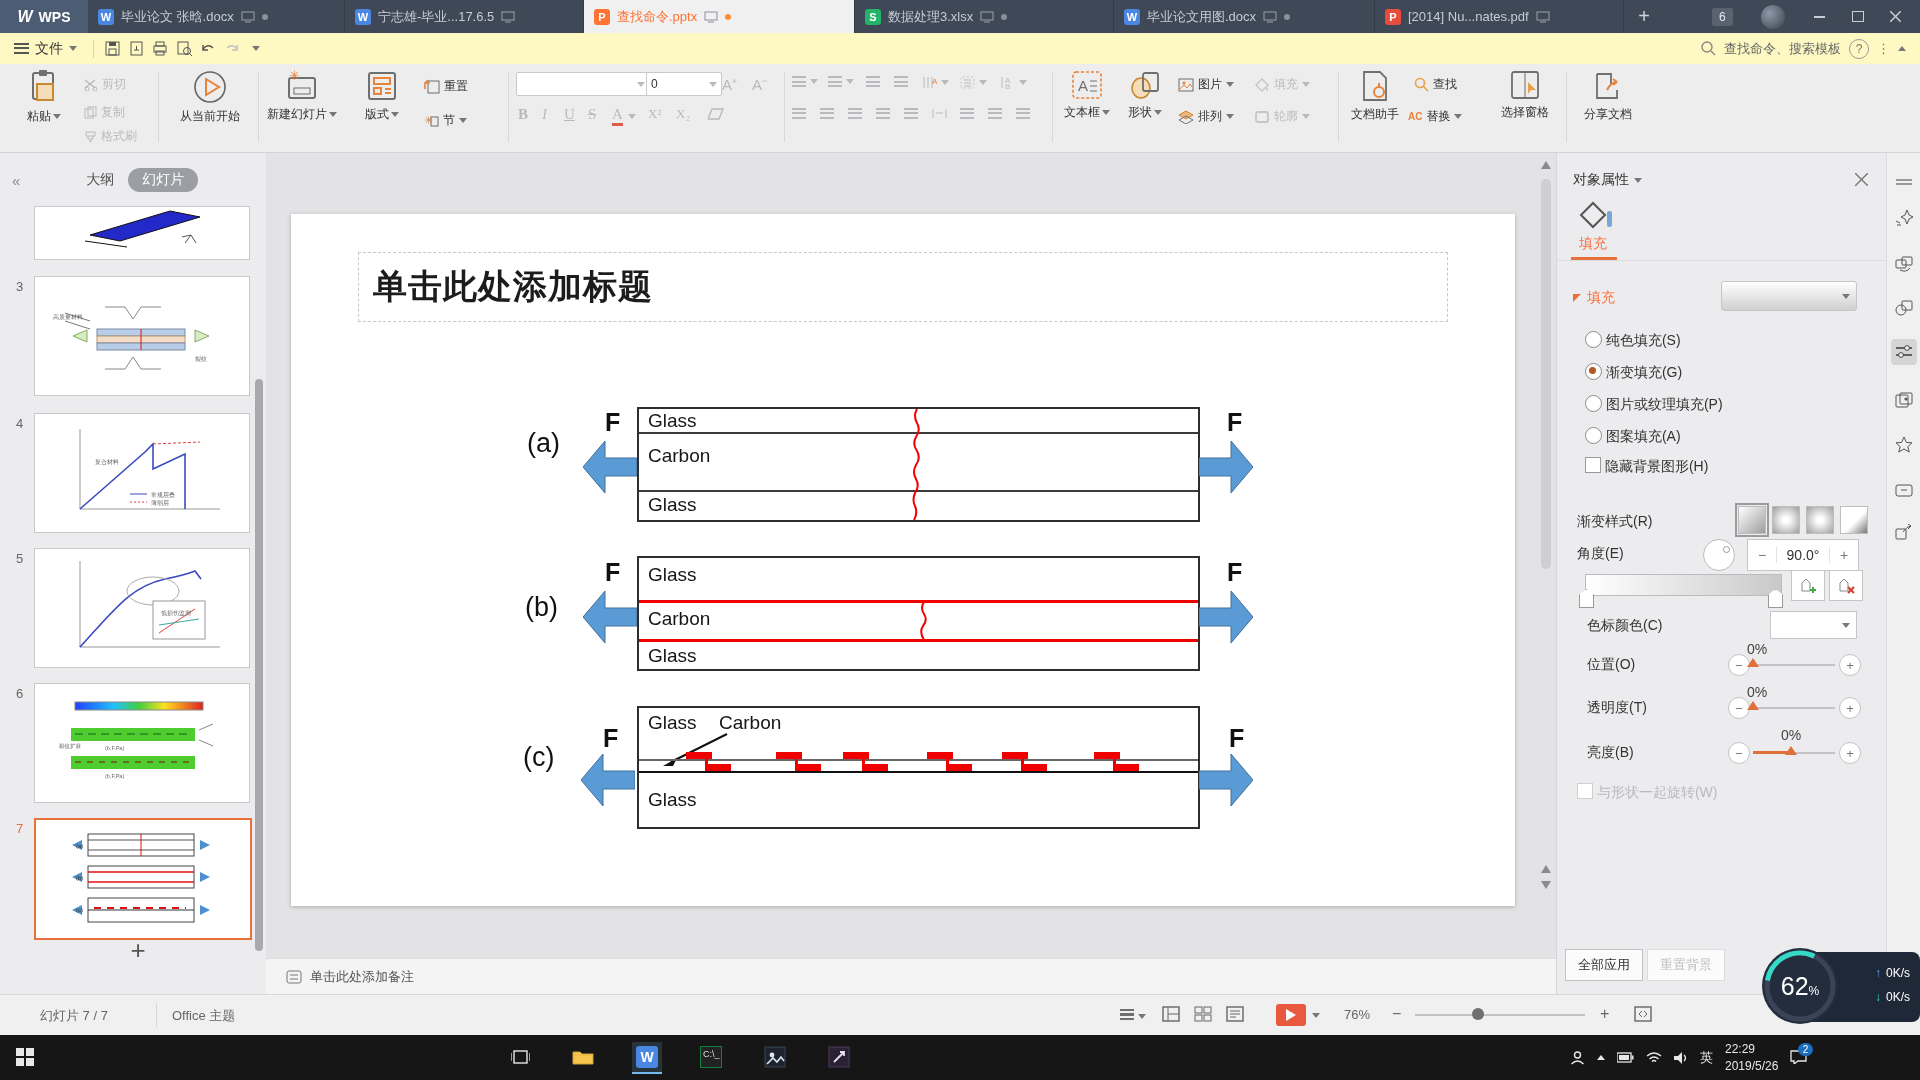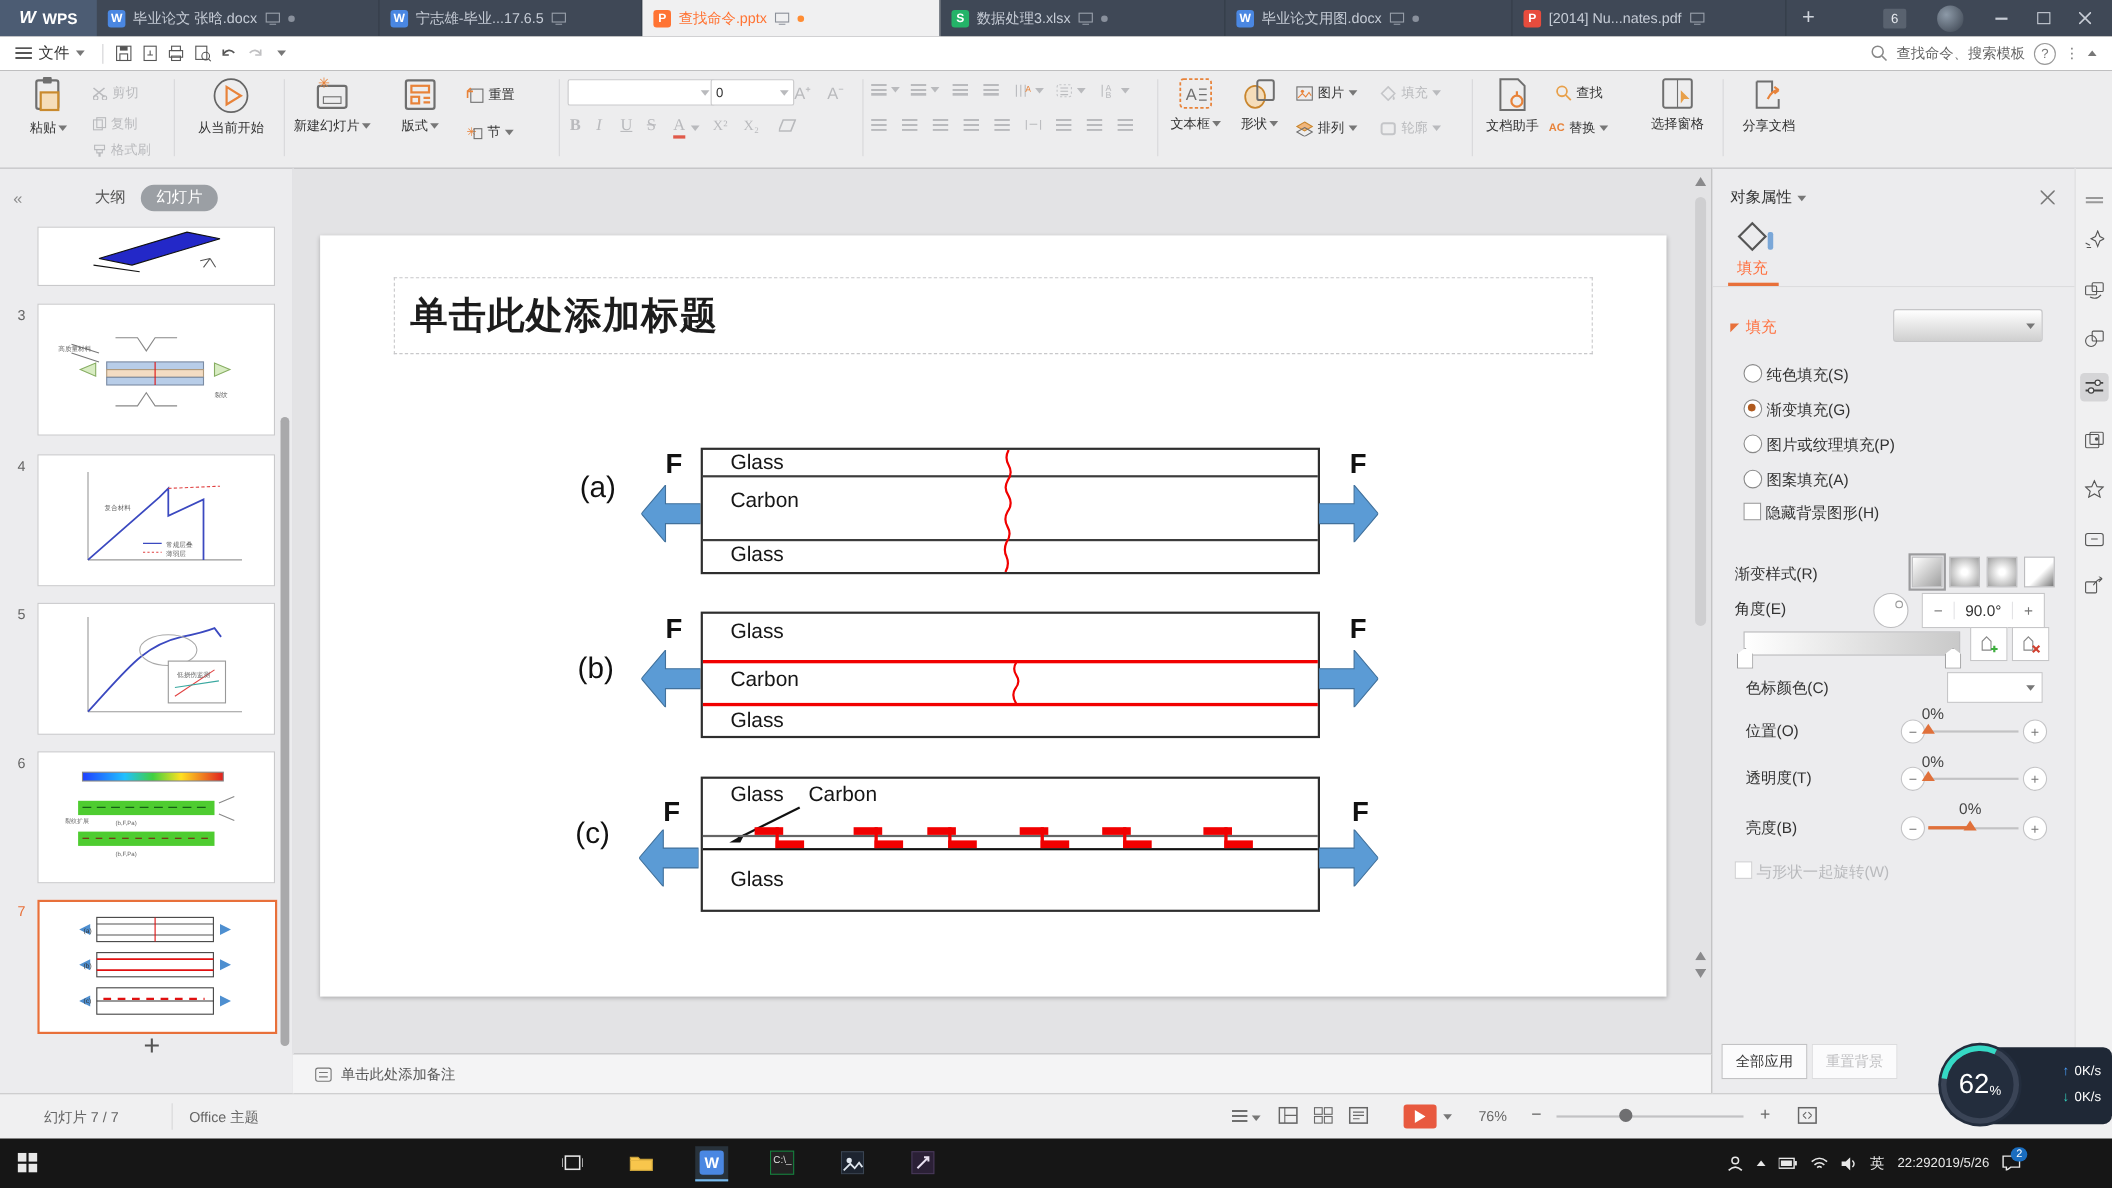--- a/index.html
+++ b/index.html
@@ -13,21 +13,21 @@
   .tab{display:flex;align-items:center;gap:7px;padding:0 10px;border-right:1px solid #343c48;color:#c6ccd6;font-size:13px;white-space:nowrap;}
   .tab .appic{width:16px;height:16px;border-radius:3px;color:#fff;font-size:11px;font-weight:bold;display:flex;align-items:center;justify-content:center;}
   .tab.active{background:#f0f0f1;color:#ff7333;}
   .dot{width:6px;height:6px;border-radius:50%;background:#89909c;}
   .dot.org{background:#ff8c33;}
   .tadd{width:40px;display:flex;align-items:center;justify-content:center;color:#cfd4dc;font-size:20px;}
   .tcount{margin-left:48px;align-self:center;background:#59626f;color:#e8ebf0;font-size:12px;padding:2px 7px;border-radius:2px;}
   .avatar{width:24px;height:24px;border-radius:50%;background:radial-gradient(circle at 35% 35%,#8d9aa8,#39414d);align-self:center;margin-left:28px;}
   .winbtn{width:38px;display:flex;align-items:center;justify-content:center;color:#c7ccd5;}
   
-  .menubar{position:absolute;left:0;top:33px;width:1920px;height:31px;background:#ffffff;display:flex;align-items:center;font-size:14px;color:#333;}
+  .menubar{position:absolute;left:0;top:33px;width:1920px;height:31px;background:#fef9c3;display:flex;align-items:center;font-size:14px;color:#333;}
   .m-file{display:flex;align-items:center;gap:6px;padding:0 10px 0 14px;}
   .hamb{width:15px;height:11px;background:repeating-linear-gradient(#555 0 2px,transparent 2px 4.5px);}
   .qsep{width:1px;height:18px;background:#d2d2d4;margin:0 6px;}
   .qic{width:24px;height:20px;display:flex;align-items:center;justify-content:center;color:#555;}
   .mtabs{display:flex;align-items:center;margin-left:14px;gap:0;}
   .mtab{padding:3px 13px;color:#2f2f2f;}
   .mtab.on{background:#eb6b45;color:#fff;border-radius:14px;padding:4px 15px;margin-right:4px;}
   .msearch{margin-left:auto;display:flex;align-items:center;gap:8px;color:#666;font-size:13px;padding-right:14px;}
   .qm{width:18px;height:18px;border:1px solid #999;border-radius:50%;display:flex;align-items:center;justify-content:center;font-size:12px;color:#777;}
   .caret{display:inline-block;width:0;height:0;border-left:4px solid transparent;border-right:4px solid transparent;border-top:5px solid #777;vertical-align:middle;}
@@ -60,21 +60,21 @@
   .canvas{position:absolute;left:266px;top:153px;width:1290px;height:805px;background:#e3e3e5;}
   .slide{position:absolute;left:25px;top:61px;width:1224px;height:692px;background:#fff;box-shadow:0 1px 4px rgba(0,0,0,.25);}
   .cv-sb{position:absolute;right:2px;top:0;width:16px;height:100%;}
   .titlebox{position:absolute;left:67px;top:38px;width:1090px;height:70px;border:1px dashed #c8c8ca;display:flex;align-items:center;padding-left:14px;box-sizing:border-box;}
   .titletxt{font-size:34px;font-weight:bold;color:#1c1c1c;letter-spacing:1px;}
   .dg-lbl{position:absolute;font-size:27px;color:#111;}
   .dg-F{position:absolute;font-size:25px;font-weight:bold;color:#111;}
   .dbox{position:absolute;width:563px;background:#fff;border:2px solid #2e2e2e;box-sizing:border-box;}
   .dline{position:absolute;left:0;width:100%;background:#3c3c3c;}
   .rline{position:absolute;left:0;width:100%;background:#f10000;}
-  .dglbl{position:absolute;left:9px;font-size:19px;color:#161616;margin-left:16px;}
+  .dglbl{position:absolute;left:9px;font-size:19px;color:#161616;}
   .notesbar{position:absolute;left:266px;top:958px;width:1290px;height:36px;background:#f4f4f5;border-top:1px solid #ddddde;display:flex;align-items:center;gap:8px;padding-left:20px;box-sizing:border-box;color:#555;font-size:13px;}
   
   .props{position:absolute;left:1556px;top:153px;width:330px;height:841px;background:#ececee;border-left:1px solid #d6d6d8;font-size:14px;color:#333;}
   .p-row{position:absolute;left:0;width:100%;}
   .radio{width:15px;height:15px;border:1px solid#8a8a8a;border-radius:50%;background:#fff;display:inline-block;vertical-align:-3px;}
   .radio.on{position:relative;}
   .radio.on::after{content:"";position:absolute;left:3px;top:3px;width:7px;height:7px;border-radius:50%;background:#b05a1e;}
   .chk{width:14px;height:14px;border:1px solid #9a9a9c;background:#fff;display:inline-block;vertical-align:-2px;}
   .gthumb{position:absolute;width:26px;height:26px;border:1px solid #bdbdbf;background:linear-gradient(135deg,#fff,#9e9e9e);}
   .gthumb.r{background:radial-gradient(circle,#fff 15%,#9e9e9e);}
@@ -1035,21 +1035,21 @@
         <rect x="2" y="3" width="10" height="5" fill="#e8e8e8"></rect>
       </svg>
     <svg width="16" height="12">
         <path d="M1 4 q7 -6 14 0 M3.5 7 q4.5 -4 9 0 M6 9.5 q2 -2 4 0" fill="none" stroke="#e8e8e8" stroke-width="1.4"></path>
       </svg>
     <svg width="14" height="12">
         <polygon points="0,4 4,4 8,0 8,12 4,8 0,8" fill="#e8e8e8"></polygon>
         <path d="M10 3 q3 3 0 6" fill="none" stroke="#e8e8e8" stroke-width="1.3"></path>
       </svg>
     <span>英</span>
-    <span style="display:flex;flex-direction:row;align-items:center;font-size:12px;line-height:1.35">
+    <span style="display:flex;flex-direction:column;align-items:flex-start;font-size:12px;line-height:1.35">
       <span>22:29</span>
       <span>2019/5/26</span>
     </span>
     <span style="position:relative">
       <svg width="17" height="15">
           <path d="M1 2 h15 v10 h-8 l-4 3 v-3 h-3 z" fill="none" stroke="#e8e8e8" stroke-width="1.3"></path>
         </svg>
       <span style="position:absolute;right:-6px;top:-6px;background:#1a6dbf;color:#fff;font-size:10px;border-radius:8px;padding:1px 5px">2</span>
     </span>
   </div>

